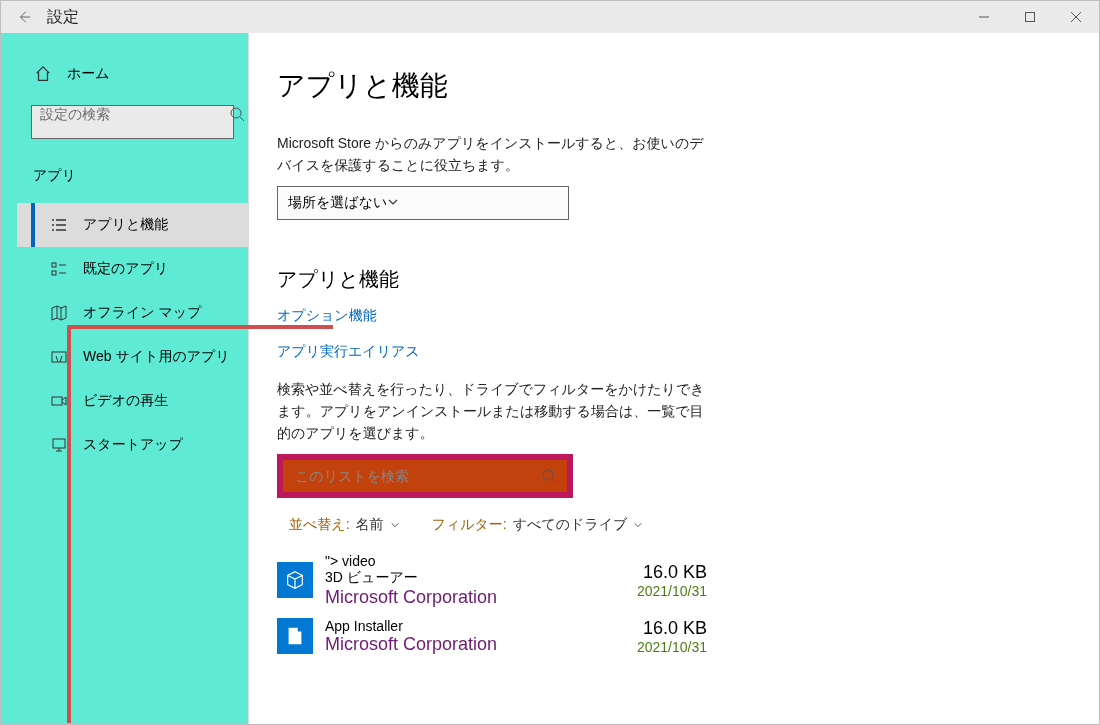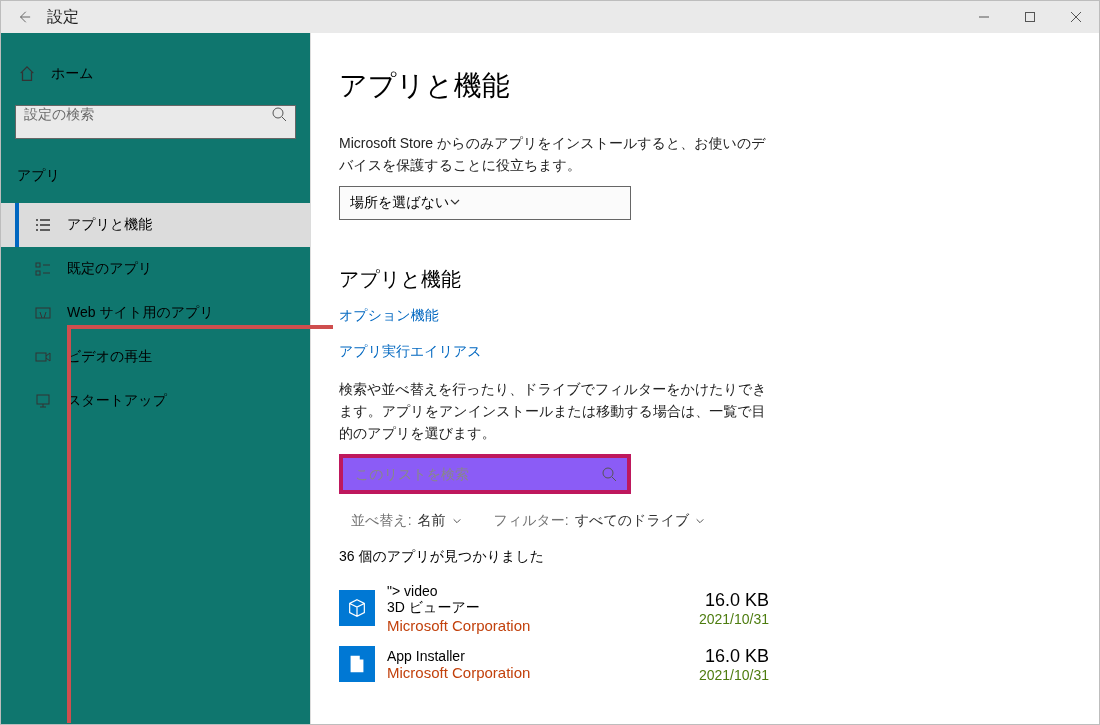--- a/index.html
+++ b/index.html
@@ -44,25 +44,25 @@
     display: flex; align-items: center; justify-content: center;
     color: #555;
   }
   .win-btn svg { display:block; }
 
   .body {
     flex: 1; display: flex; min-height: 0;
   }
   
   .sidebar {
-    width: 310px;
-    background: #0f766e;
+    width: 248px;
+    background: #5eead4;
     border-right: 1px solid #dcdcdc;
     box-sizing: border-box;
-    padding: 24px 0 0 0;
+    padding: 24px 0 0 16px;
     display: flex; flex-direction: column;
   }
   .home-row {
     display: flex; align-items: center;
     padding: 8px 16px;
     gap: 14px;
     margin-bottom: 14px;
   }
   .home-row .icon { width: 20px; display:flex; justify-content:center; color:#333; }
   .home-row .label { font-size: 14px; }
@@ -138,43 +138,43 @@
   .select-box .value { font-size: 14px; }
   .select-box .chev { color:#333; }
 
   .link {
     color: #0067c0; font-size: 14px;
     margin-bottom: 18px;
     cursor: default;
   }
 
   .search-list {
-    border: 4px solid #be185d;
+    border: 6px solid #be185d;
     height: 32px; width: 270px;
-    background: #8b5cf6;
+    background: #c2410c;
     display: flex; align-items: center;
     padding: 0 4px 0 10px;
     margin-bottom: 18px;
     justify-content: flex-end;
   }
   .search-list input {
     flex:1; border:none; background:transparent; outline:none;
     font-size:14px; font-family: inherit;
   }
   .search-list input::placeholder { color:#888; }
   .search-list .icon { width:28px; display:flex; align-items:center; justify-content:center; color:#555;}
 
   .sort-row {
     display:flex; gap:32px;
     font-size: 14px;
     color:#333;
     margin-left: 12px;
     margin-bottom: 18px;
   }
-  .sort-row .label { color:#737373; }
+  .sort-row .label { color:#a16207; }
   .sort-row .ctrl { display:flex; align-items:center; gap:6px; }
   .sort-row .chev { color:#555; }
 
   .count {
     font-size: 14px;
     margin-bottom: 14px;
   }
 
   .app-row {
     display:flex; align-items:center;
@@ -183,21 +183,21 @@
   }
   .app-icon {
     width: 36px; height: 36px;
     background: #0078d4;
     display:flex; align-items:center; justify-content:center;
     color:#fff;
     margin-right: 12px;
   }
   .app-info { flex:1; }
   .app-name { font-size: 14px; color:#000; }
-  .app-pub  { font-size: 15px; color:#c2410c; }
+  .app-pub  { font-size: 18px; color:#701a75; }
   .app-meta { text-align: right; }
   .app-size { font-size: 18px; }
   .app-date { font-size: 14px; color:#4d7c0f; }
 
   .annotation {
     position:absolute;
     pointer-events:none;
   }
   .annotation.line-h {
     border-top: 4px solid #cf4e4e;
@@ -277,20 +277,29 @@
         <span class="icon">
           <svg width="16" height="16" viewBox="0 0 16 16">
               <rect x="1" y="2" width="4" height="4" fill="none" stroke="currentColor"></rect>
               <rect x="1" y="10" width="4" height="4" fill="none" stroke="currentColor"></rect>
               <path d="M8 4h7M8 12h7" stroke="currentColor"></path>
             </svg>
         </span>
         <span class="label">既定のアプリ</span>
       </div>
 
+      <div class="nav-item">
+        <div class="indicator"></div>
+        <span class="icon">
+          <svg width="16" height="16" viewBox="0 0 16 16">
+              <path d="M1 3 L6 1 L10 3 L15 1 V13 L10 15 L6 13 L1 15 Z M6 1 V13 M10 3 V15" fill="none" stroke="currentColor" stroke-width="1"></path>
+            </svg>
+        </span>
+        <span class="label">オフライン マップ</span>
+      </div>
 
       <div class="nav-item">
         <div class="indicator"></div>
         <span class="icon">
           <svg width="16" height="16" viewBox="0 0 16 16">
               <rect x="1" y="3" width="14" height="10" fill="none" stroke="currentColor"></rect>
               <path d="M7 13 L5 7 M9 13 L11 7" stroke="currentColor"></path>
             </svg>
         </span>
         <span class="label">Web サイト用のアプリ</span>
@@ -364,21 +373,20 @@
           <span class="label">フィルター:</span>
           <span>すべてのドライブ</span>
           <span class="chev">
             <svg width="10" height="10" viewBox="0 0 12 12">
                 <path d="M2 4 L6 8 L10 4" fill="none" stroke="currentColor" stroke-width="1.2"></path>
               </svg>
           </span>
         </span>
       </div>
 
-      <div class="count">36 個のアプリが見つかりました</div>
 
       <div class="app-row">
         <div class="app-icon">
           <svg width="22" height="22" viewBox="0 0 24 24">
               <path d="M12 3 L20 7 V17 L12 21 L4 17 V7 Z M4 7 L12 11 L20 7 M12 11 V21" fill="none" stroke="#fff" stroke-width="1.3"></path>
             </svg>
         </div>
         <div class="app-info">"&gt;
           video          <div class="app-name">3D ビューアー</div>
           <div class="app-pub">Microsoft Corporation</div>

